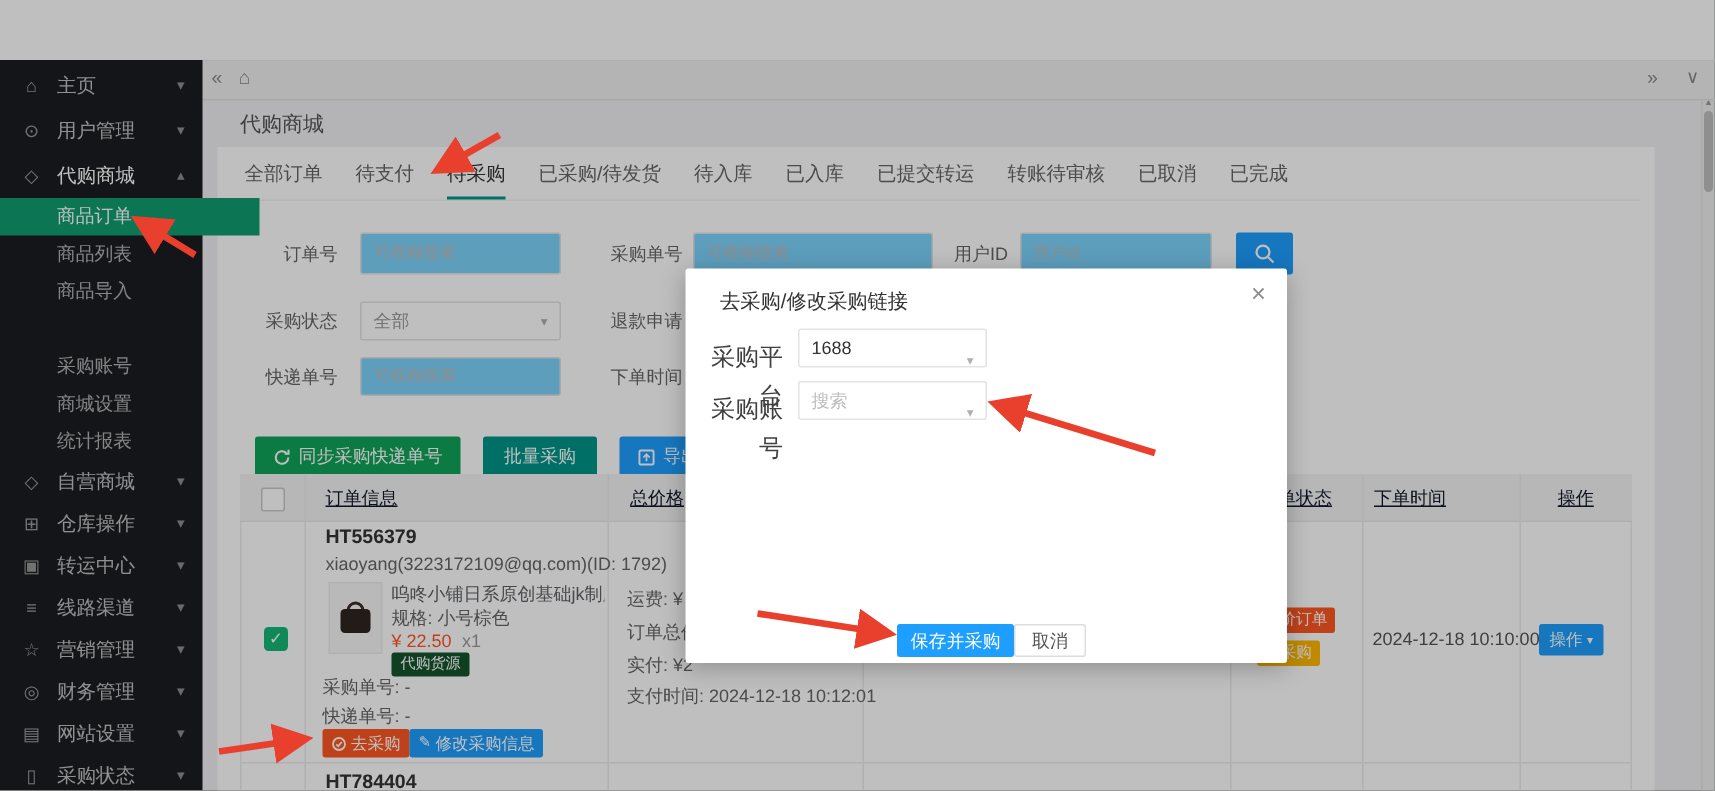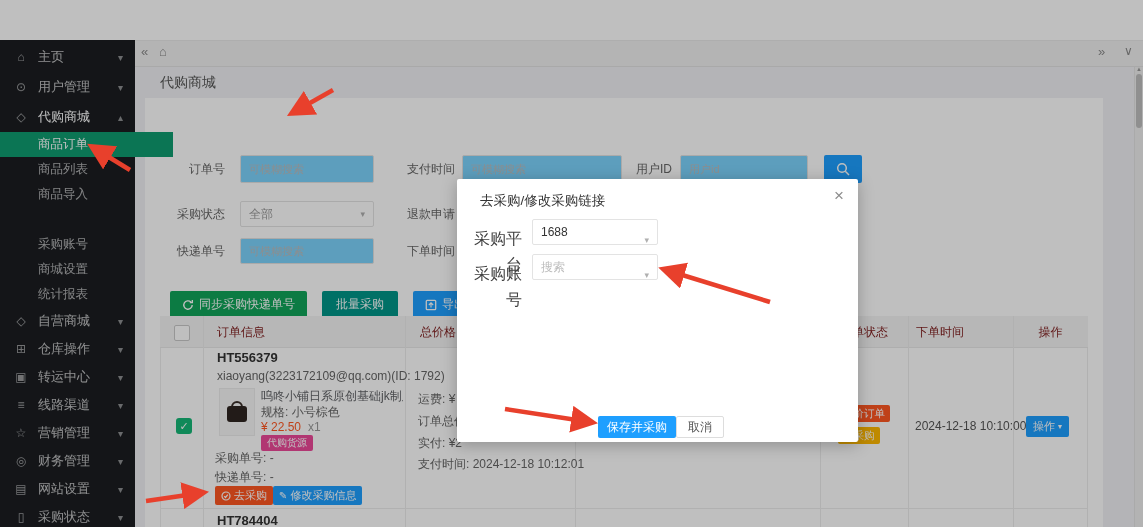--- a/index.html
+++ b/index.html
@@ -31,21 +31,21 @@
   .otab{position:relative;height:30px;line-height:26px;font-size:13px;color:#666;white-space:nowrap;cursor:pointer;}
   .otab.on{color:#333;}
   .otab.on::after{content:"";position:absolute;left:0;right:0;bottom:0;height:2px;background:#009688;}
   .lbl{color:#666;font-size:12px;text-align:right;}
   .inp{border:1px solid #e3e3e3;border-radius:2px;background:#7dd3fc;font-size:11px;color:#333;padding:0 8px;box-sizing:border-box;font-family:inherit;outline:none;}
   .inp::placeholder{color:#bdbdbd;}
   .sel{border:1px solid #e3e3e3;border-radius:2px;background:#fff;box-sizing:border-box;color:#999;padding:0 8px;position:relative;}
   .sel .car{position:absolute;right:8px;top:50%;transform:translateY(-50%);font-size:9px;color:#b0b0b0;}
   .btn{display:inline-flex;align-items:center;justify-content:center;gap:5px;color:#fff;font-size:12px;border-radius:2px;cursor:pointer;white-space:nowrap;}
   
-  .th{font-size:12px;color:#7f1d1d;}
+  .th{font-size:12px;color:#0f172a;text-decoration:underline;}
   .cellmut{color:#666;font-size:12px;}
   .badge{position:absolute;height:17px;line-height:17px;color:#fff;font-size:10.5px;padding:0 5px;border-radius:2px;white-space:nowrap;}
   .vline{position:absolute;width:1px;background:#ececec;}
   .hline{position:absolute;height:1px;background:#ececec;}
   
   .mask{left:0;top:0;width:1143px;height:527px;background:rgba(0,0,0,.25);z-index:10;}
   .modal{left:457px;top:179px;width:401px;height:263px;background:#fff;border-radius:2px;
          box-shadow:0 3px 16px rgba(0,0,0,.25);z-index:20;}
   .mclose{position:absolute;right:14px;top:8px;font-size:17px;color:#8d8d8d;cursor:pointer;line-height:1;}
   .mlbl{position:absolute;width:60px;text-align:right;color:#404040;font-size:16px;}
@@ -189,24 +189,36 @@
   </div>
   <div class="si" style="top:503px;height:28px;z-index:3;">
     <span class="sic">▯</span>
     <span>采购状态</span>
     <span class="arr">▾</span>
   </div>
 
   <div class="abs pagetitle">代购商城</div>
   <div class="abs card"></div>
 
+  <div class="abs otabs">
+    <div class="otab">全部订单</div>
+    <div class="otab">待支付</div>
+    <div class="otab on">待采购</div>
+    <div class="otab">已采购/待发货</div>
+    <div class="otab">待入库</div>
+    <div class="otab">已入库</div>
+    <div class="otab">已提交转运</div>
+    <div class="otab">转账待审核</div>
+    <div class="otab">已取消</div>
+    <div class="otab">已完成</div>
+  </div>
 
   <div class="abs lbl" style="left:165px;top:155px;width:60px;line-height:28px;">订单号</div>
   <input class="abs inp" style="left: 240px; top: 155px; width: 134px; height: 28px;" placeholder="可模糊搜索">
-  <div class="abs lbl" style="left:395px;top:155px;width:60px;line-height:28px;">支付时间</div>
+  <div class="abs lbl" style="left:395px;top:155px;width:60px;line-height:28px;">采购单号</div>
   <input class="abs inp" style="left: 462px; top: 155px; width: 160px; height: 28px;" placeholder="可模糊搜索">
   <div class="abs lbl" style="left:612px;top:155px;width:60px;line-height:28px;">用户ID</div>
   <input class="abs inp" style="left: 680px; top: 155px; width: 128px; height: 28px;" placeholder="用户id">
   <div class="abs btn" style="left:824px;top:155px;width:38px;height:28px;background:#1e9fff;">
     <svg width="14" height="14" viewBox="0 0 14 14">
         <circle cx="6" cy="6" r="4.3" fill="none" stroke="#fff" stroke-width="1.5"></circle>
         <path d="M9.3 9.3L13 13" stroke="#fff" stroke-width="1.5"></path>
       </svg>
   </div>
 
@@ -264,21 +276,21 @@
   <div class="abs" style="left:219px;top:388px;width:34px;height:46px;background:#f7f7f7;border:1px solid #ededed;display:flex;align-items:center;justify-content:center;">
     <svg width="26" height="30" viewBox="0 0 26 30">
         <path d="M8 10a5 5 0 0 1 10 0" fill="none" stroke="#3a2e28" stroke-width="2"></path>
         <rect x="3" y="9" width="20" height="16" rx="3" fill="#2e2420"></rect>
       </svg>
   </div>
   <div class="abs" style="left:261px;top:388px;width:142px;height:15px;overflow:hidden;white-space:nowrap;color:#606266;">呜咚小铺日系原创基础jk制服包pu斜</div>
   <div class="abs cellmut" style="left:261px;top:404px;">规格: 小号棕色</div>
   <div class="abs" style="left:261px;top:420px;color:#ff5722;">¥ 22.50</div>
   <div class="abs" style="left:308px;top:420px;color:#999;">x1</div>
-  <div class="abs" style="left:261px;top:435px;height:16px;line-height:16px;padding:0 6px;background:#ec4899;color:#fff;font-size:10px;border-radius:2px;">代购货源</div>
+  <div class="abs" style="left:261px;top:435px;height:16px;line-height:16px;padding:0 6px;background:#14532d;color:#fff;font-size:10px;border-radius:2px;">代购货源</div>
   <div class="abs cellmut" style="left:215px;top:450px;">采购单号: -</div>
   <div class="abs cellmut" style="left:215px;top:469px;">快递单号: -</div>
   <div class="abs btn" style="left:215px;top:486px;height:19px;padding:0 6px;background:#ff5722;font-size:11px;gap:3px;">
     <svg width="10" height="10" viewBox="0 0 10 10">
         <circle cx="5" cy="5" r="4" fill="none" stroke="#fff" stroke-width="1.2"></circle>
         <path d="M3.2 5.2l1.3 1.3 2.3-2.8" fill="none" stroke="#fff" stroke-width="1.2"></path>
       </svg>
     <span>去采购</span>
   </div>
   <div class="abs btn" style="left:273px;top:486px;height:19px;padding:0 6px;background:#1e9fff;font-size:11px;gap:3px;">

